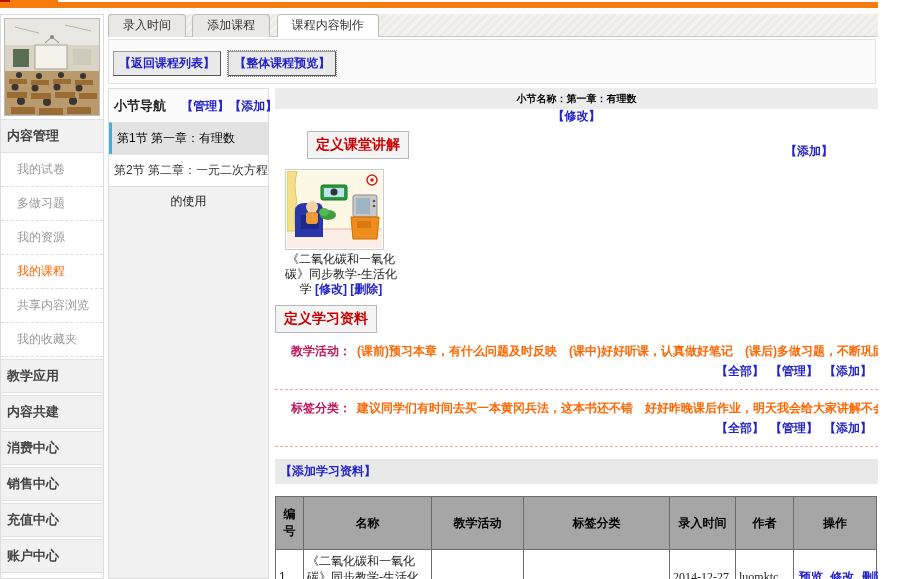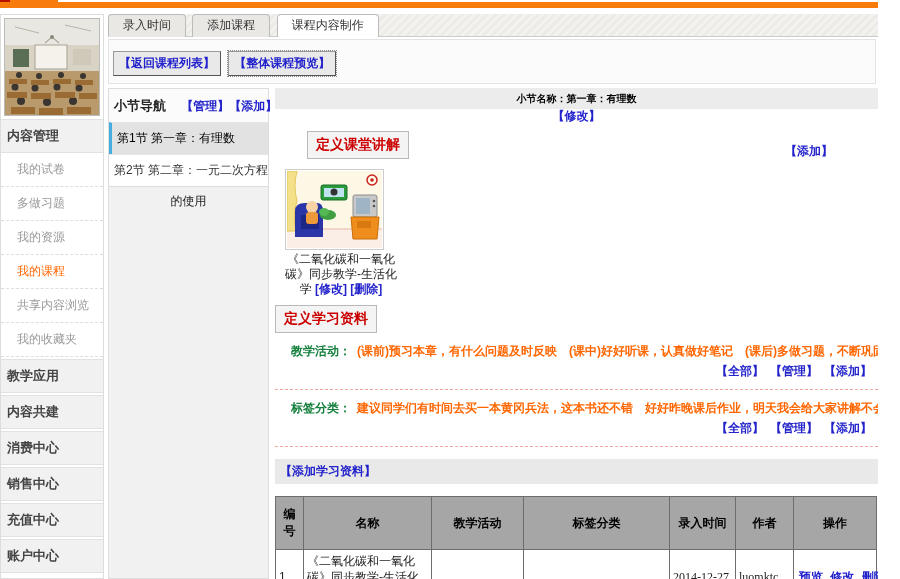--- a/index.html
+++ b/index.html
@@ -82,21 +82,21 @@
   }
   .add-right { position:absolute; right:45px; top:12px; }
 
   .thumb-wrap { margin:10px 0 0 10px; width:112px; }
   .thumb { width:99px; height:81px; border:1px solid #ccc; padding:1px; background:#fff; cursor:pointer; }
   .thumb-caption { margin-top:2px; line-height:1.25; color:#222;text-align:center; }
 
   .materials-box { margin-top:8px; }
   .meta-block { margin:10px 0 0 16px; }
   .meta-line { white-space:nowrap; overflow:hidden; }
-  .meta-label { font-weight:bold; color:#15803d; margin-right:6px; }
+  .meta-label { font-weight:bold; color:#be185d; margin-right:6px; }
   .meta-text { font-weight:bold; color:#ff6600; }
   .meta-links { text-align:right; margin-top:3px; padding-right:6px; }
   .meta-links a { margin-left:6px; }
   .dash-sep { border-top:1px dashed #f0a9a0; margin:9px 0 8px 0; }
 
   .add-bar { background:#e9e9e9; padding:4px 5px; margin-top:12px; }
 
   table.materials { margin-top:12px; width:601px; border-collapse:collapse; font-size:12px; table-layout:fixed; }
   table.materials th {
     background:#a6a6a6; border:1px solid #6d6d6d; padding:9px 3px; font-weight:bold; color:#000; text-align:center;

